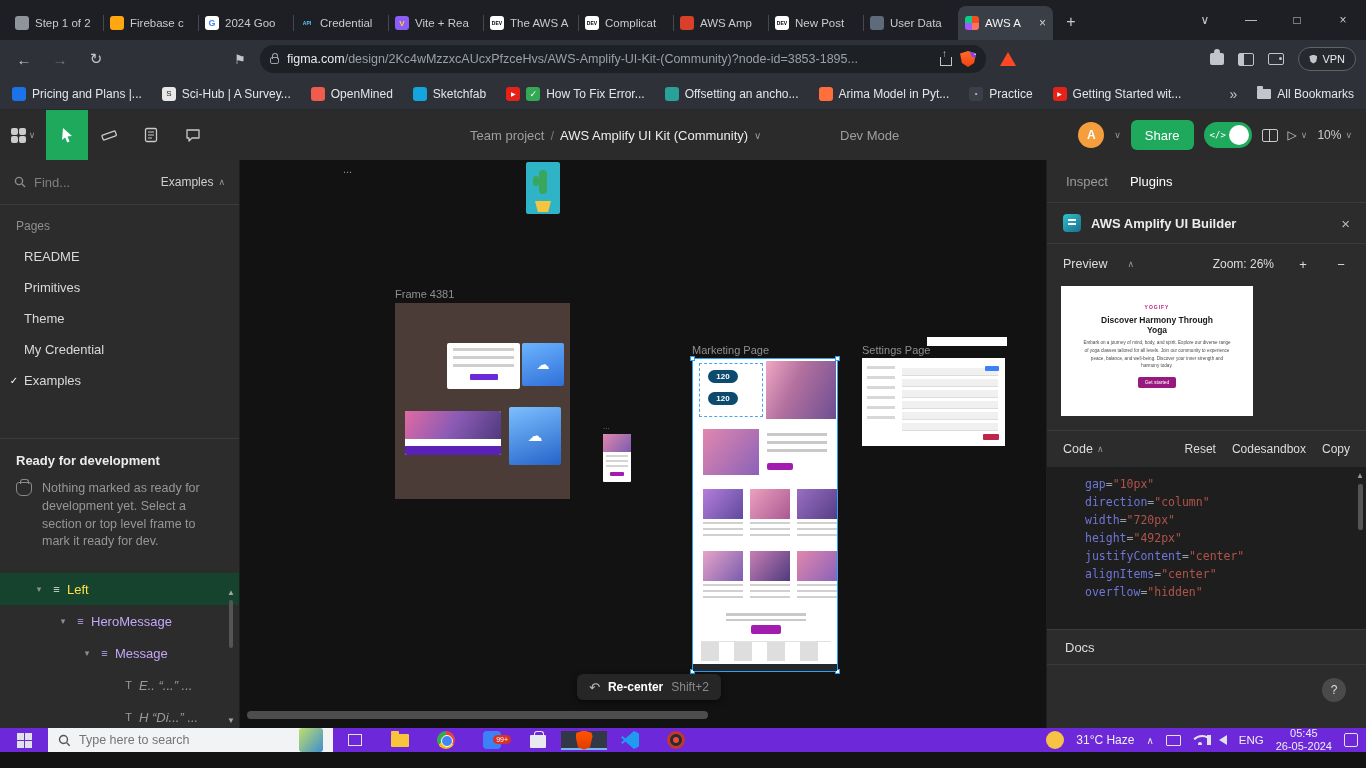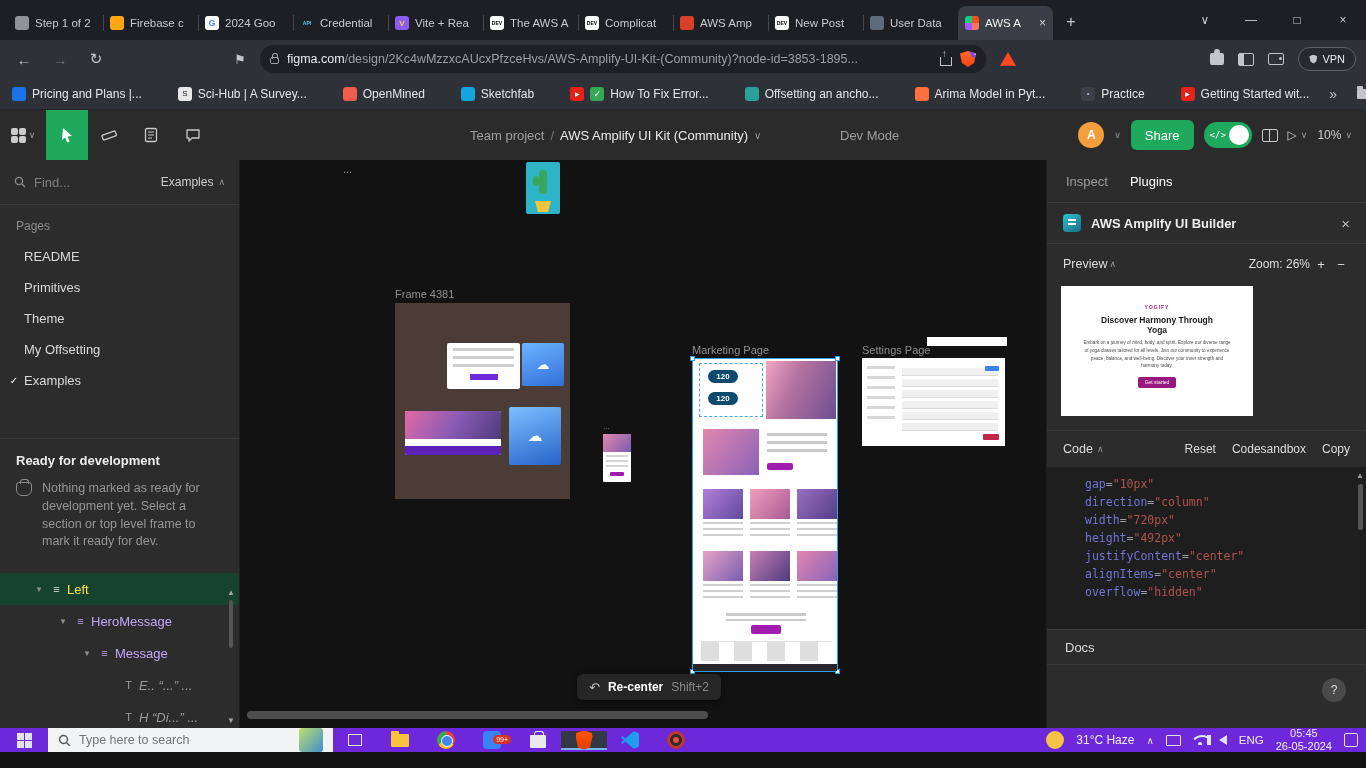--- a/index.html
+++ b/index.html
@@ -170,21 +170,21 @@
 
 .rpanel{width:320px;background:#2c2c2c;border-left:1px solid #1f1f1f;position:relative;overflow:hidden}
 .rp-tabs{height:42px;display:flex;align-items:center;gap:22px;padding-left:19px;font-size:13px}
 .rp-tab-inspect{color:#9b9b9b}
 .rp-tab-plugins{color:#fff}
 .plugin-head{height:40px;display:flex;align-items:center;gap:10px;padding:0 16px}
 .plugin-ic{width:18px;height:18px;border-radius:4px;background:linear-gradient(140deg,#2fc1cf,#176f8c);display:flex;align-items:center;justify-content:center}
 .plugin-ic span{display:block;width:8px;height:8px;background:repeating-linear-gradient(#fff 0 2px,transparent 2px 4px)}
 .plugin-title{color:#ececec;font-weight:bold;font-size:13px;flex:1}
 .rp-close{color:#bbb;font-size:15px}
-.prev-row{height:40px;display:flex;align-items:center;padding:0 16px;gap:2px;font-size:12.5px;color:#ddd}
+.prev-row{height:40px;display:flex;align-items:center;padding:0 16px;gap:20px;font-size:12.5px;color:#ddd}
 .zoom-lbl{margin-left:auto;font-size:12px}
 .zoom-btn{width:18px;text-align:center;color:#ddd;font-size:13px}
 .preview-card{width:192px;height:130px;background:#fff;margin:2px 0 14px 14px;text-align:center;padding-top:18px;overflow:hidden}
 .pv-brand{color:#c2187d;font-size:5px;font-weight:bold;letter-spacing:1px}
 .pv-head{color:#1a1a1a;font-size:8.5px;font-weight:bold;width:130px;margin:5px auto 4px}
 .pv-body{color:#4b4b4b;font-size:4.6px;line-height:1.7;width:150px;margin:0 auto}
 .pv-cta{display:inline-block;margin-top:6px;background:#97187f;color:#fff;font-size:5px;padding:2.5px 7px;border-radius:2px}
 .code-row{height:36px;display:flex;align-items:center;padding:0 16px;gap:4px;font-size:12.5px;color:#ddd}
 .code-links{margin-left:auto;display:flex;gap:16px;font-size:12px;color:#ddd}
 .code-wrap{position:relative;height:162px;background:#1e1e1e;padding:8px 0 0 24px;overflow:hidden}
@@ -341,21 +341,21 @@
       <span class="sidebar-ic"></span>
       <span class="wallet-ic"></span>
       <span class="vpn-pill">
         <span class="vpn-dot"></span>
         <span>VPN</span>
       </span>
     </div>
   </div>
 
   <div class="bmbar">
-    <div style="display:flex;gap:36px">
+    <div style="display:flex;gap:20px">
 
         <div class="bm">
           <span class="bm-fav" style="background: rgb(26, 115, 232);"></span>
 
           <span>Pricing and Plans |...</span>
         </div>
 
         <div class="bm">
           <span class="bm-fav" style="background: rgb(232, 232, 232); color: rgb(34, 34, 34);">S</span>
 
@@ -497,21 +497,21 @@
             <span>Primitives</span>
           </div>
 
           <div class="page-row">
             <span class="check">✓</span>
             <span>Theme</span>
           </div>
 
           <div class="page-row">
             <span class="check">✓</span>
-            <span>My Offsetting</span>
+            <span>My Credential</span>
           </div>
 
           <div class="page-row selected">
             <span class="check">✓</span>
             <span>Examples</span>
           </div>
         </div>
       <div class="divider" style="margin-top:42px"></div>
       <div class="ready-wrap">
         <div class="ready-title">Ready for development</div>

